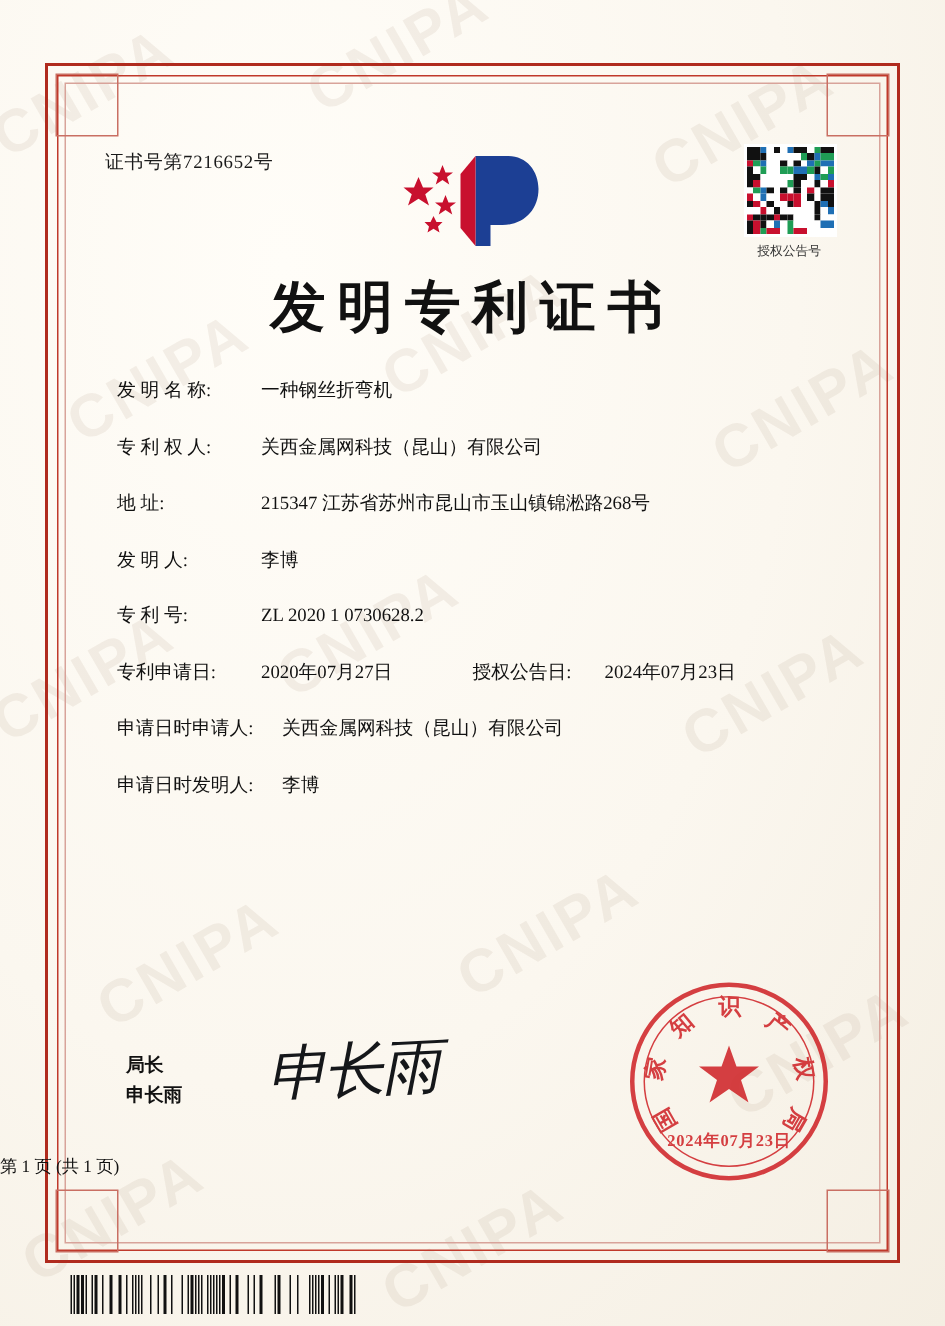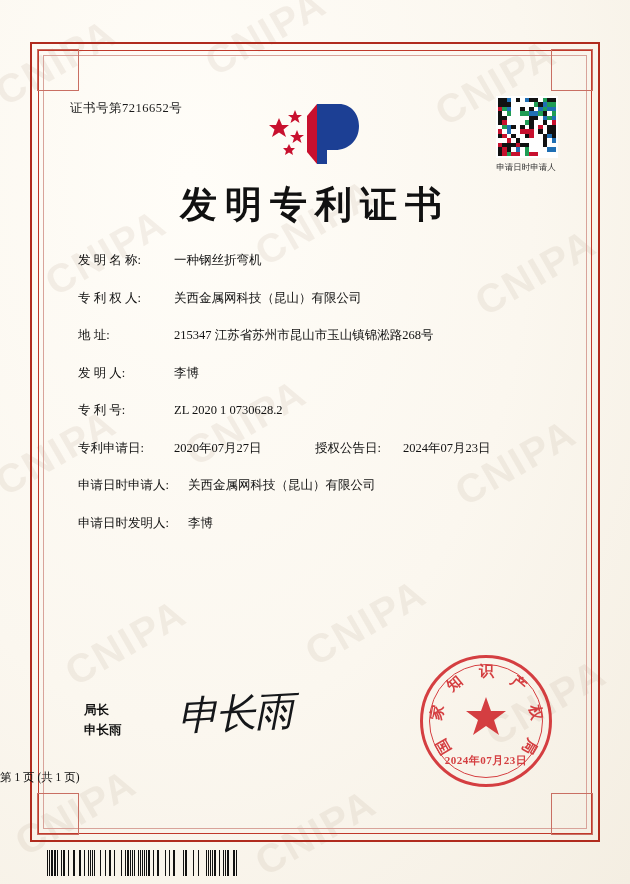--- a/index.html
+++ b/index.html
@@ -473,21 +473,21 @@
         <i style="background: rgb(255, 255, 255);"></i>
         <i style="background: rgb(31, 157, 85);"></i>
         <i style="background: rgb(200, 16, 46);"></i>
         <i style="background: rgb(200, 16, 46);"></i>
         <i style="background: rgb(255, 255, 255);"></i>
         <i style="background: rgb(255, 255, 255);"></i>
         <i style="background: rgb(255, 255, 255);"></i>
         <i style="background: rgb(255, 255, 255);"></i>
       </div>
   </div>
-  <div class="qr-caption">申请日时申请人</div>
+  <div class="qr-caption">授权公告号</div>
 
   <div class="doc-title">发明专利证书</div>
 
   <div class="fields">
 
     <div class="frow">
       <div class="flabel">发 明 名 称:</div>
       <div class="fvalue">一种钢丝折弯机</div>
     </div>
 

